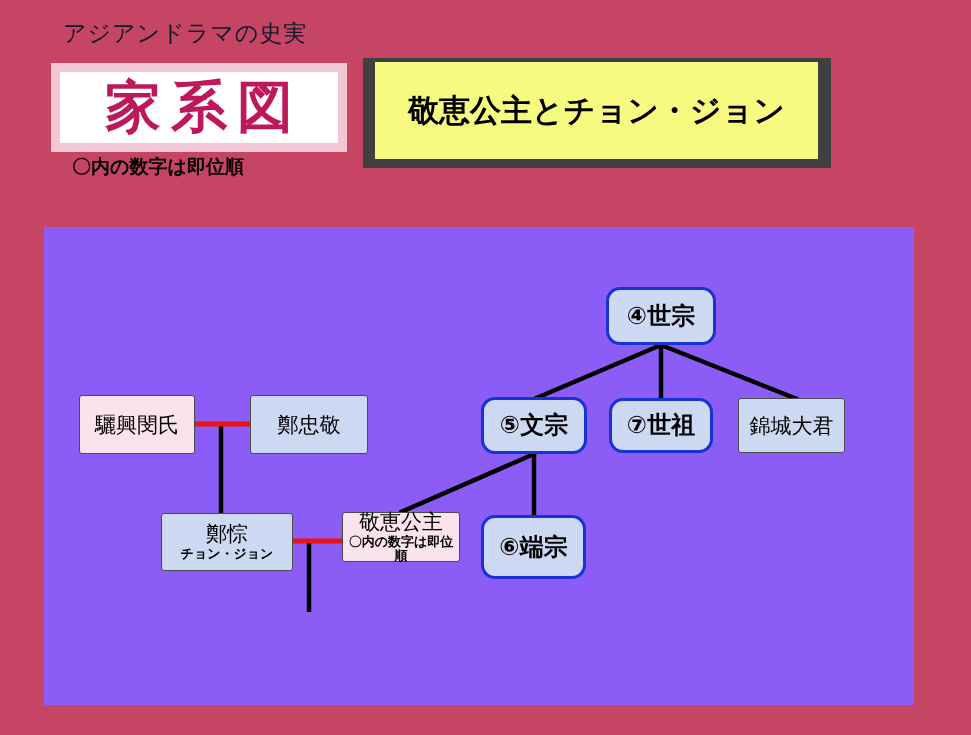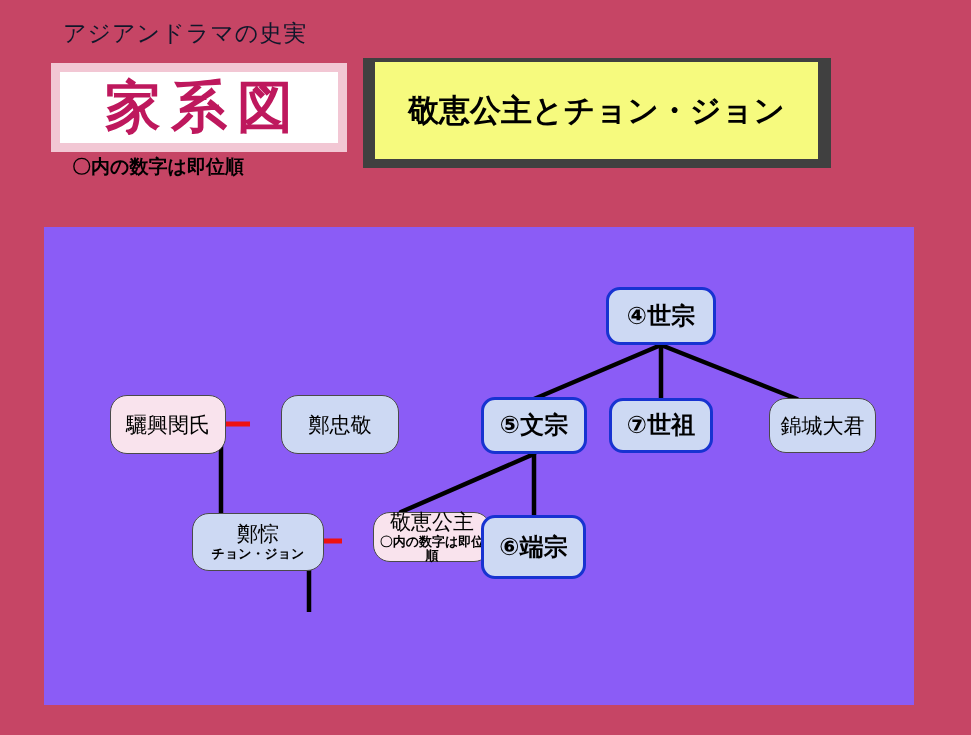--- a/index.html
+++ b/index.html
@@ -46,21 +46,21 @@
   }
   .lines{position:absolute;left:0;top:0;width:870px;height:478px;}
 
   .node{
     position:absolute;box-sizing:border-box;
     display:flex;flex-direction:column;align-items:center;justify-content:center;
     line-height:1.12;text-align:center;color:#000;background:#cdd9f3;
   }
   .node .sub{font-size:13px;font-weight:600;margin-top:1px;}
   .royal{border:3.5px solid #1733d1;border-radius:14px;font-size:24px;font-weight:700;}
-  .plain{border:1.6px solid #4a4a4a;border-radius:17px;font-size:21px;font-weight:500;margin-left:31px;}
+  .plain{border:1.6px solid #4a4a4a;border-radius:3px;font-size:21px;font-weight:500;}
   .pink{background:#f9e3ed;}
 
   #n-sejong     {left:562px;top:60px; width:110px;height:58px;}
   #n-min        {left:35px; top:168px;width:116px;height:59px;}
   #n-chunggyeong{left:206px;top:168px;width:118px;height:59px;}
   #n-munjong    {left:437px;top:170px;width:106px;height:57px;}
   #n-sejo       {left:565px;top:171px;width:104px;height:55px;}
   #n-geumseong  {left:694px;top:171px;width:107px;height:55px;}
   #n-jong       {left:117px;top:286px;width:132px;height:58px;}
   #n-gyeonghye  {left:298px;top:285px;width:118px;height:50px;}

